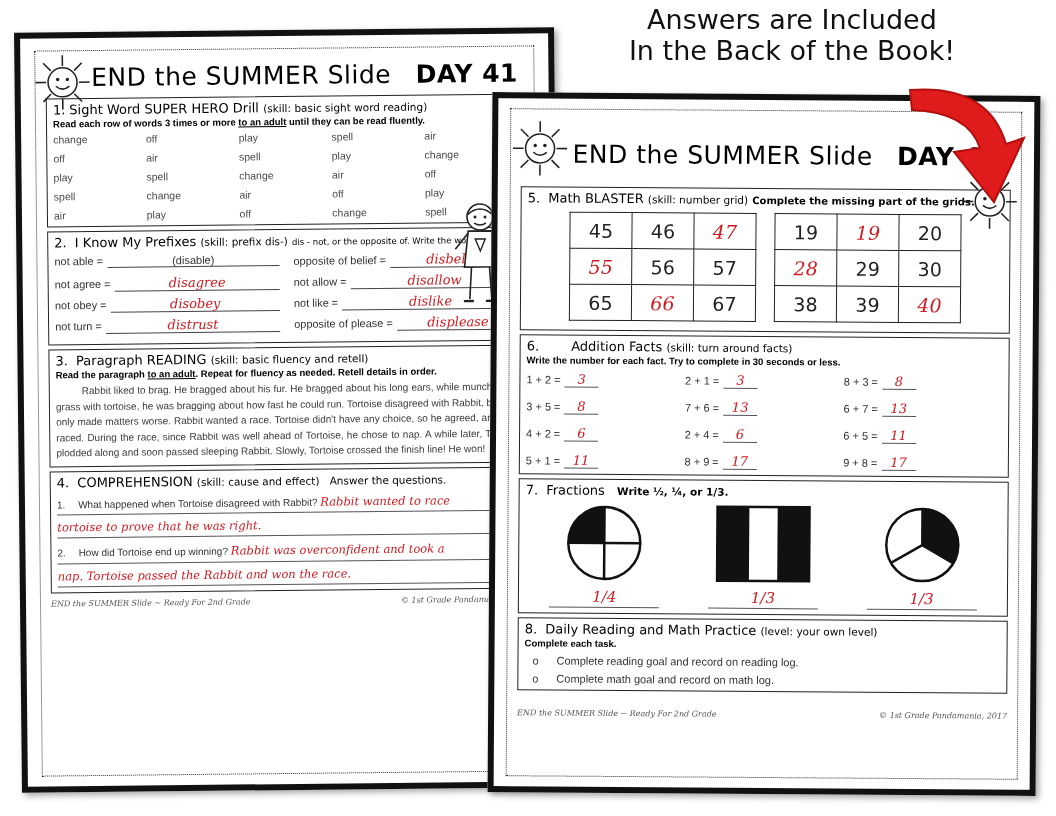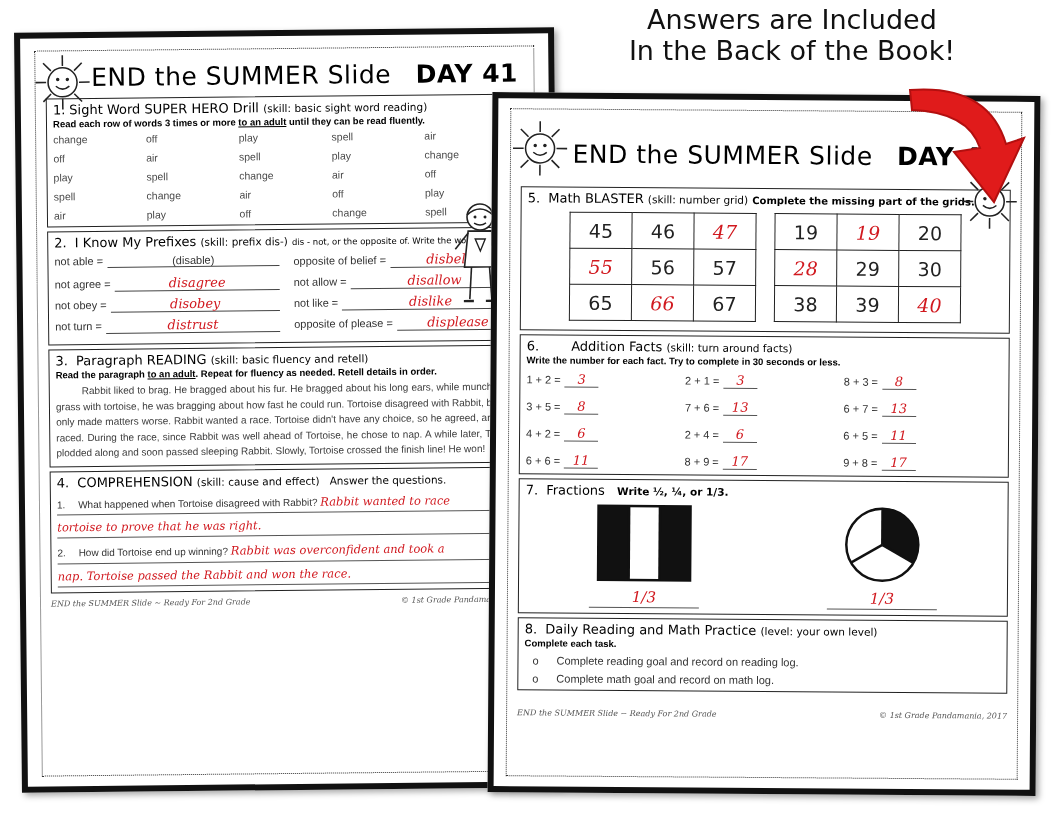--- a/index.html
+++ b/index.html
@@ -484,41 +484,52 @@
           </div>
         <div class="fact">
             <span class="eq">2 + 4 =</span>
             <span class="fa">6</span>
           </div>
         <div class="fact">
             <span class="eq">6 + 5 =</span>
             <span class="fa">11</span>
           </div>
         <div class="fact">
-            <span class="eq">6 + 6 =</span>
+            <span class="eq">5 + 1 =</span>
             <span class="fa">11</span>
           </div>
         <div class="fact">
             <span class="eq">8 + 9 =</span>
             <span class="fa">17</span>
           </div>
         <div class="fact">
             <span class="eq">9 + 8 =</span>
             <span class="fa">17</span>
           </div>
       </div>
     </div>
 
     <div class="box">
       <div class="sec-head">
         <span class="num">7.</span>
         <span>Fractions</span>
         <span class="sec-sub bold" style="margin-left:8px">Write ½, ¼, or 1/3.</span>
       </div>
       <div class="fracs">
+        <div class="frac-item">
+          <span>
+            <svg width="78" height="78" viewBox="0 0 78 78">
+              <circle cx="39" cy="39" r="36" fill="#fff" stroke="#111" stroke-width="2.5"></circle>
+              <path d="M39 39 L39 3 A36 36 0 0 0 3 39 Z" fill="#111"></path>
+              <line x1="3" y1="39" x2="75" y2="39" stroke="#111" stroke-width="2.5"></line>
+              <line x1="39" y1="3" x2="39" y2="75" stroke="#111" stroke-width="2.5"></line>
+            </svg>
+          </span>
+          <div class="frac-ans">1/4</div>
+        </div>
         <div class="frac-item">
           <span>
             <svg width="96" height="78" viewBox="0 0 96 78">
               <rect x="2" y="2" width="92" height="74" fill="#fff" stroke="#111" stroke-width="2.5"></rect>
               <rect x="2" y="2" width="30.6" height="74" fill="#111"></rect>
               <rect x="63.4" y="2" width="30.6" height="74" fill="#111"></rect>
               <line x1="32.6" y1="2" x2="32.6" y2="76" stroke="#111" stroke-width="2.5"></line>
               <line x1="63.4" y1="2" x2="63.4" y2="76" stroke="#111" stroke-width="2.5"></line>
             </svg>
           </span>

